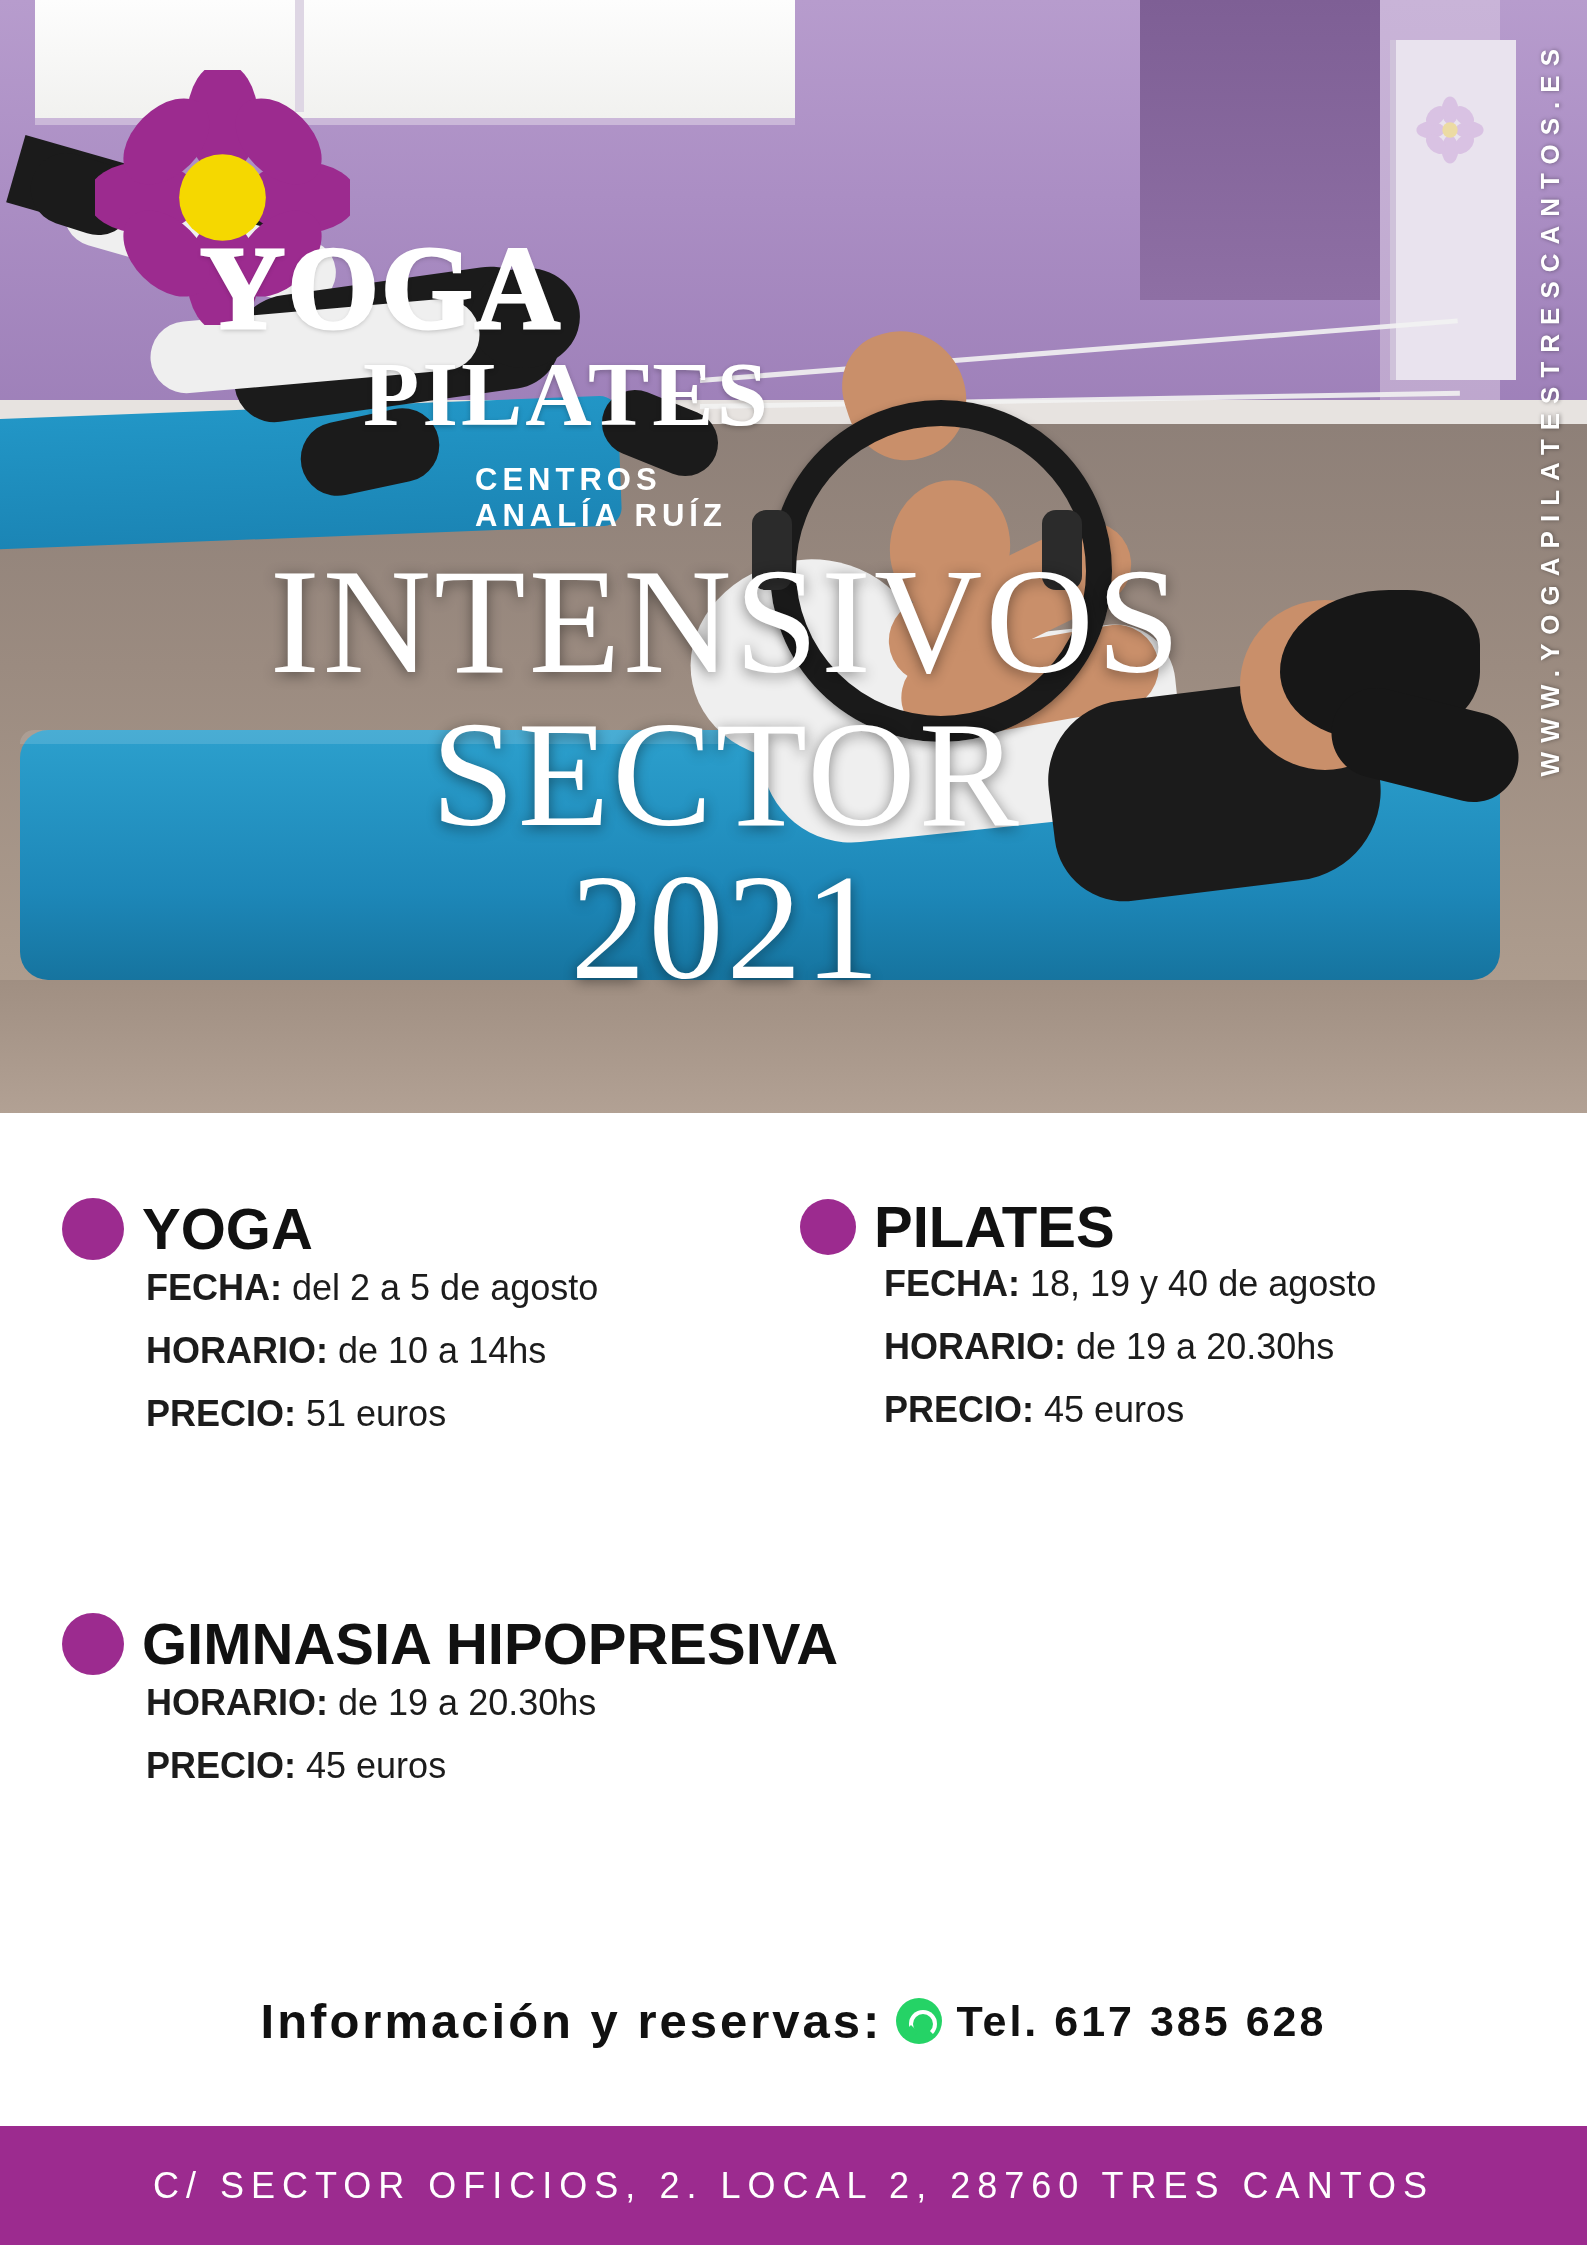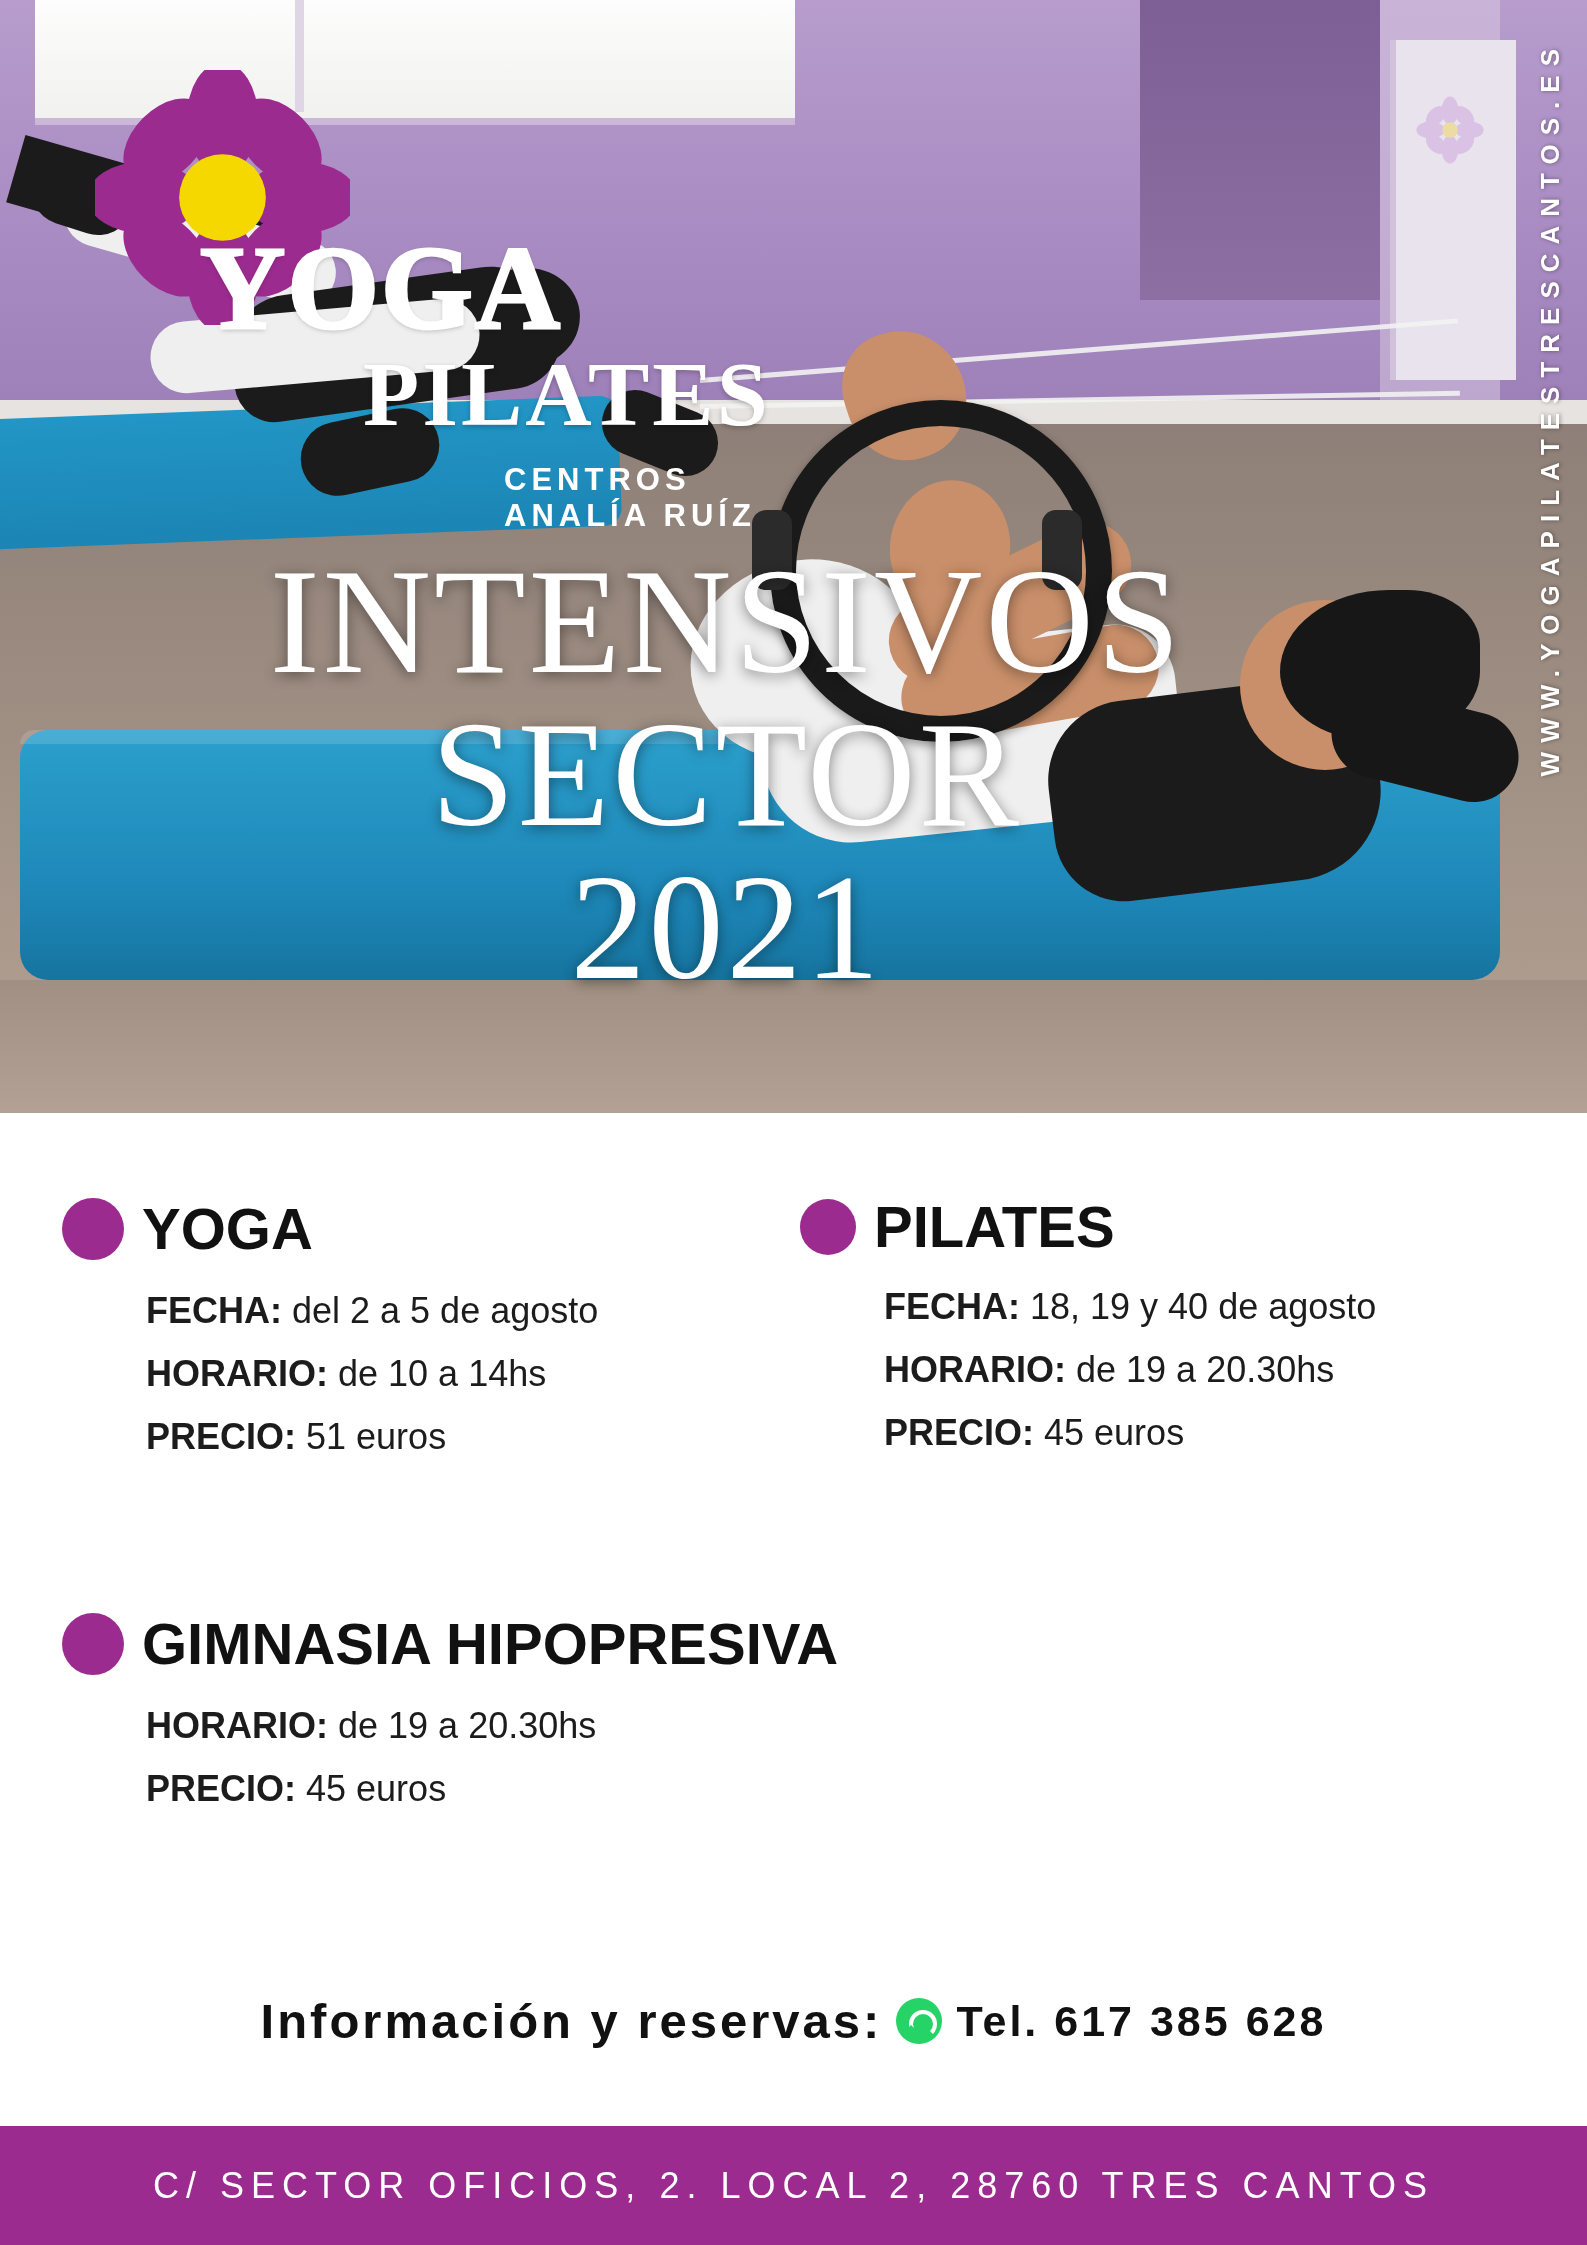--- a/index.html
+++ b/index.html
@@ -240,21 +240,20 @@
     letter-spacing: 3px;
     line-height: 1;
     text-shadow: 0 2px 5px rgba(0,0,0,.25);
   }
   .logo-sub {
     position:absolute; left: 380px; top: 392px;
     font-size: 31px;
     font-weight: bold;
     color: #ffffff;
     letter-spacing: 5px;
-    margin-left: 29px;
   }
 
   
   .vertical-web {
     position: absolute;
     right: 14px;
     top: 40px;
     height: 1030px;
     width: 46px;
     z-index: 7;
@@ -322,21 +321,21 @@
   }
   .bullet.sm { width: 56px; height: 56px; }
   .course-title {
     font-size: 58px;
     font-weight: bold;
     color: #111111;
     letter-spacing: 0px;
     line-height: 1;
   }
   .course-lines {
-    margin-top: 28px;
+    margin-top: 5px;
     margin-left: 84px;
   }
   .course-line {
     font-size: 36px;
     color: #1c1c1c;
     margin-bottom: 18px;
     line-height: 1.25;
   }
   .course-line b { font-weight: bold; }
   .course-line span { font-weight: normal; }

